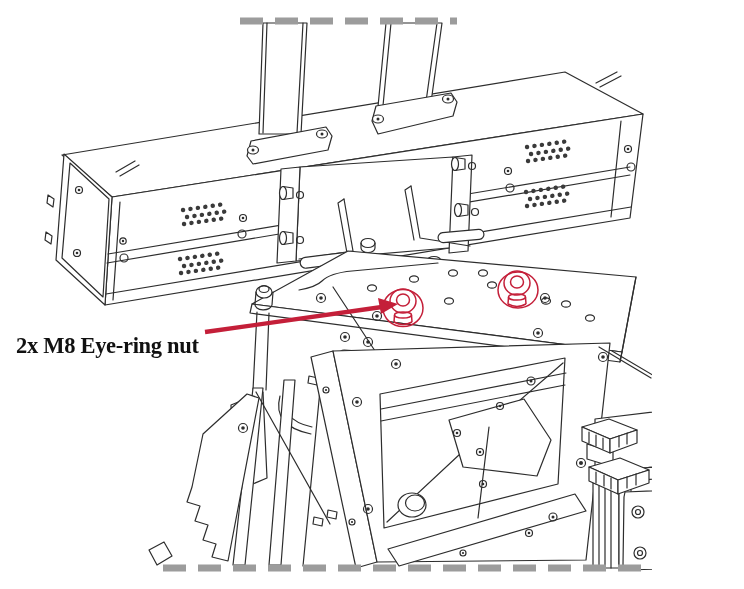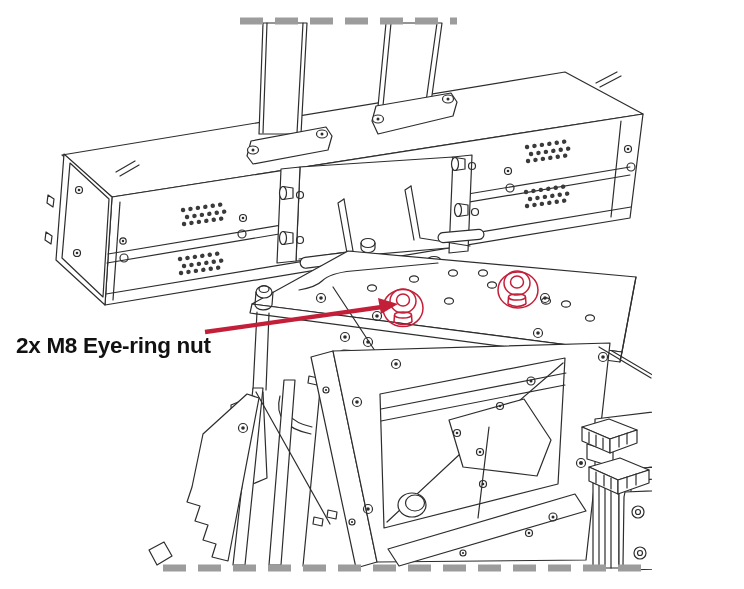--- a/index.html
+++ b/index.html
@@ -3,21 +3,21 @@
 <meta charset="utf-8">
 <style>
   :root{
     --annotation-red:#c41f39;
     --dash-gray:#9c9c9c;
     --line:#2d2d2d;
     --background:#ffffff;
   }
   html,body{margin:0;padding:0;background:var(--background);}
   .stage{position:relative;width:652px;height:589px;background:var(--background);overflow:hidden;
-         font-family:Liberation Sans, sans-serif;}
+         font-family:Liberation Serif, serif;}
   svg{position:absolute;left:0;top:0;}
   .ln{stroke:var(--line);fill:none;stroke-width:1.2;stroke-linejoin:round;stroke-linecap:round;}
   .fw{fill:#fff;}
   .dot{fill:var(--line);stroke:none;}
   .vent{stroke:#3a3a3a;stroke-width:4.4;stroke-linecap:round;stroke-dasharray:0.1 7.4;fill:none;}
   .red{stroke:var(--annotation-red);fill:none;stroke-width:1.5;stroke-linejoin:round;}
   .redfill{fill:var(--annotation-red);stroke:none;}
   .arrow{stroke:var(--annotation-red);stroke-width:4.3;fill:none;stroke-linecap:butt;}
   .dash{stroke:var(--dash-gray);stroke-width:7;fill:none;}
   .label{position:absolute;left:16px;top:333px;font-size:22.5px;font-weight:700;

